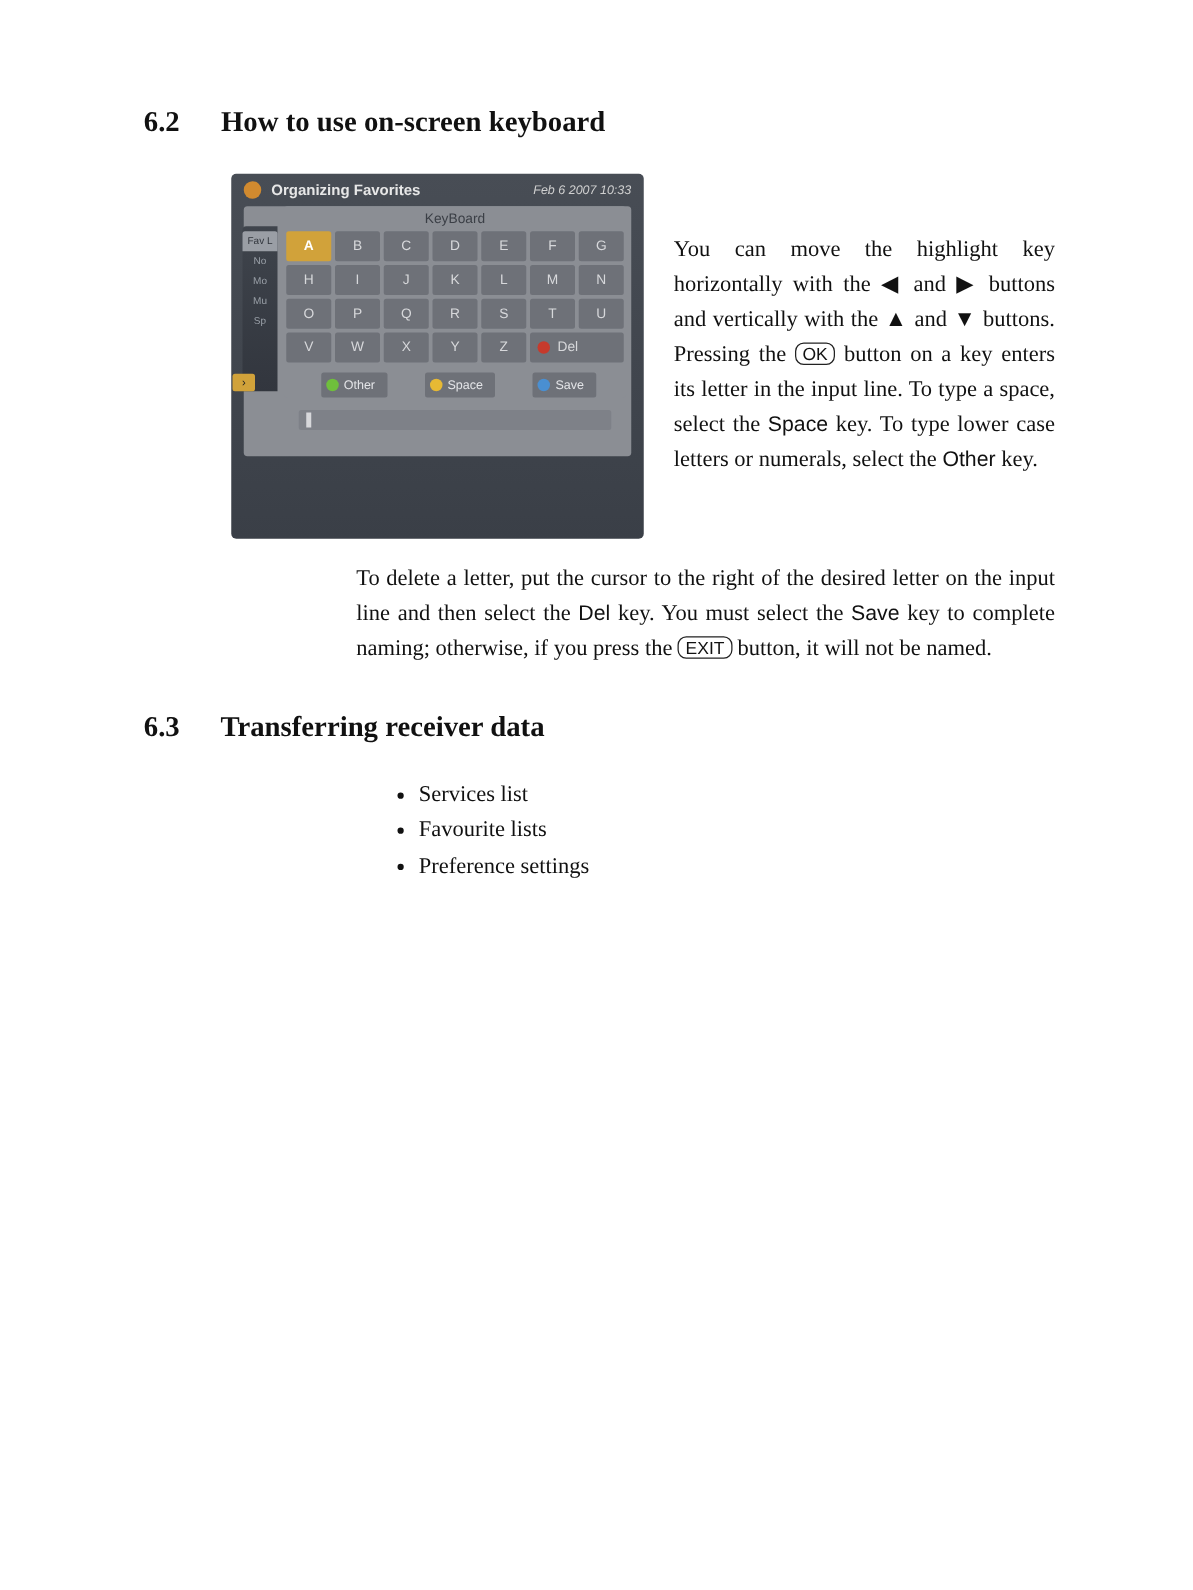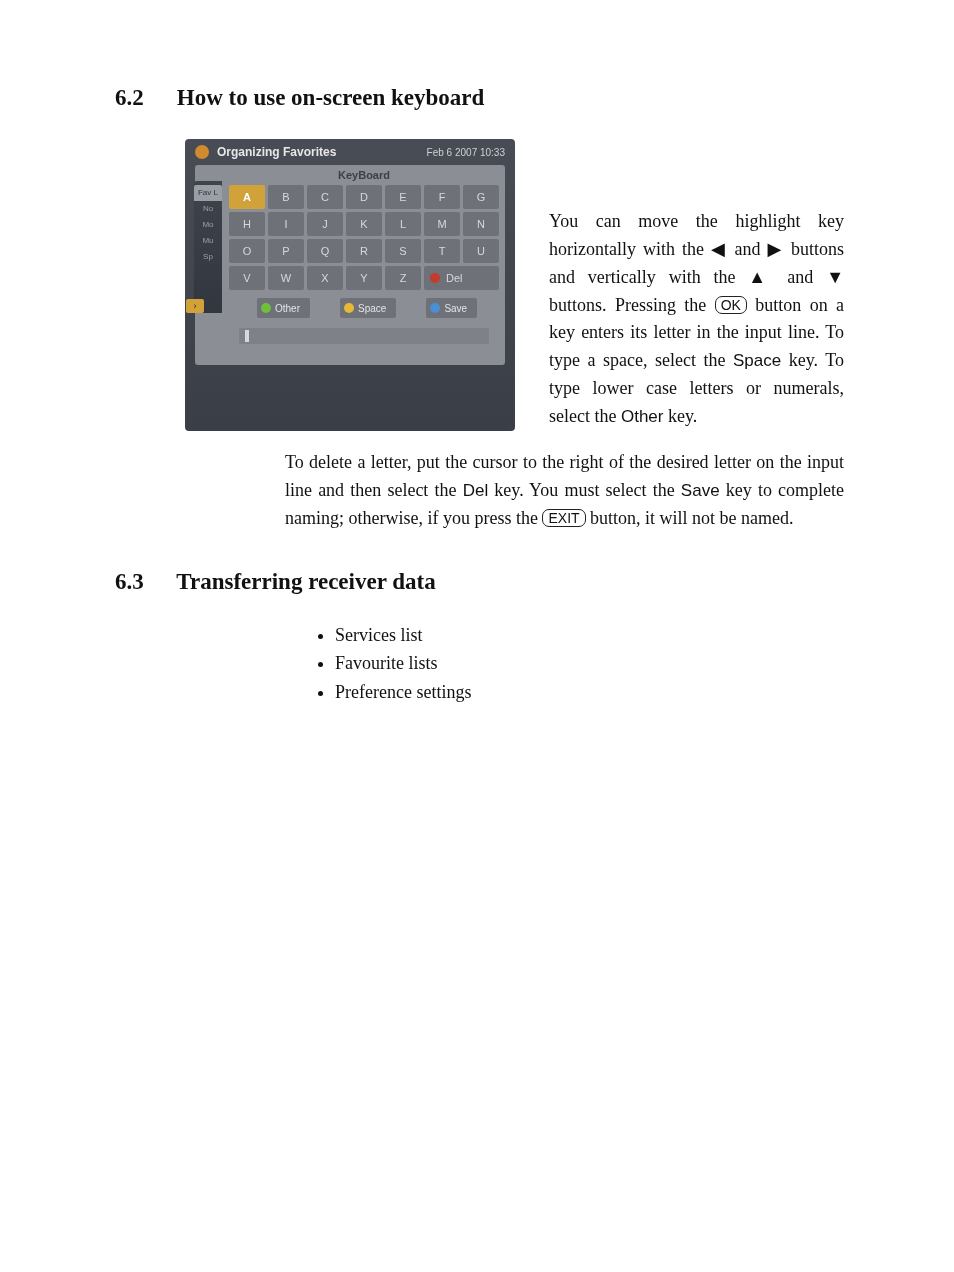--- a/index.html
+++ b/index.html
@@ -30,22 +30,22 @@
   h2.section {
     font-size: 23px;
     font-weight: 700;
     margin: 0 0 26px 0;
   }
   h2.section .secnum { display: inline-block; width: 56px; }
 
   
   .kb-block {
     display: flex;
-    gap: 34px;
-    align-items: flex-end;
+    gap: 24px;
+    align-items: center;
     margin-bottom: 18px;
   }
   .kb-block .para {
     flex: 1;
     font-size: 18px;
     line-height: 1.55;
     text-align: justify;
   }
   .monokey {
     font-family: Arial, Helvetica, sans-serif;
@@ -101,20 +101,21 @@
   .shot .titlebar .dot {
     width: 14px; height: 14px; border-radius: 50%;
     background: #d18a2f;
     display: inline-block;
   }
   .shot .titlebar .ts {
     margin-left: auto;
     font-weight: 400;
     font-size: 10px;
     color: #d0d0d0;
+    font-style: italic;
   }
 
   .shot .panel {
     margin: 2px 10px 0 10px;
     background: #8b8e94;
     border-radius: 3px;
     height: 200px;
     box-sizing: border-box;
     position: relative;
     padding: 0 4px 4px 4px;
@@ -145,21 +146,21 @@
   }
 
   .shot .kbd {
     margin-left: 28px;
     background: #8b8e94;
     border-radius: 3px;
   }
   .shot .kbd-head {
     text-align: center;
     font-size: 11px;
-    font-weight: 700;
+    font-weight: 400;
     color: #3b3f46;
     padding: 4px 0 4px 0;
   }
   .shot .keys {
     display: grid;
     grid-template-columns: repeat(7, 1fr);
     gap: 3px;
     padding: 0 2px;
   }
   .shot .key {

